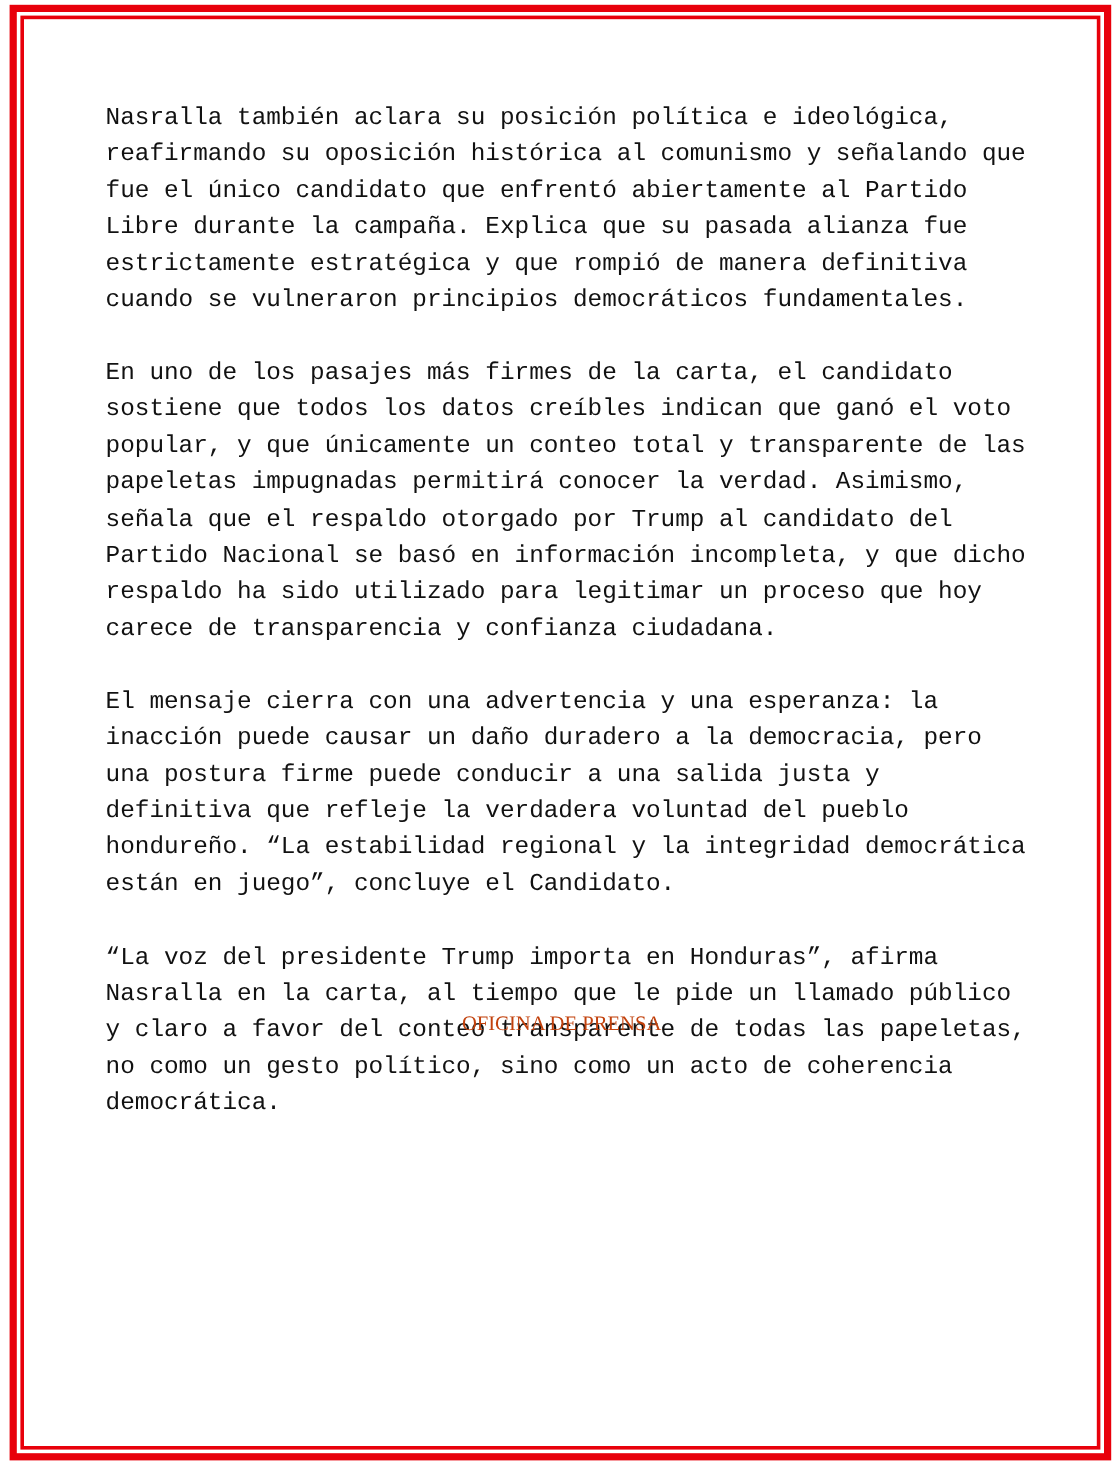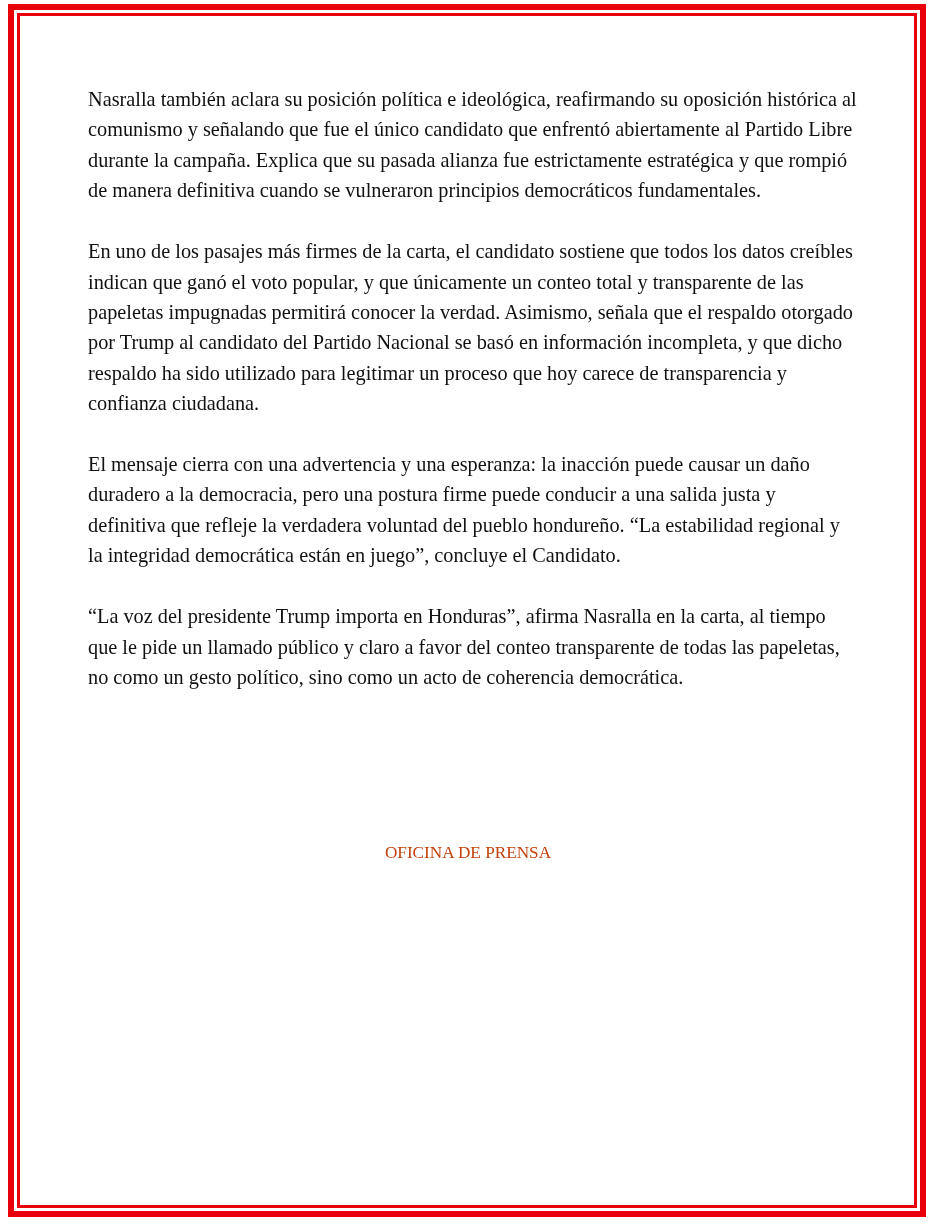--- a/index.html
+++ b/index.html
@@ -10,21 +10,21 @@
     }
     .inner-frame {
       position: absolute; left: 17px; top: 13px; width: 894px; height: 1189px;
       border: 3px solid #e8000b; box-sizing: content-box;
     }
     .content {
       position: absolute; left: 88px; top: 84px; width: 770px;
       font-family: "Liberation Serif", "DejaVu Serif", serif;
       font-size: 20.3px; line-height: 30.4px; color: #111111;
     }
-    .content p { margin: 0 0 30.5px 0; }
+    .content p { margin: 0 0 30.5px 0; font-family: Liberation Mono, monospace; }
     .signature {
       position: absolute; left: 88px; top: 840px; width: 760px;
       text-align: center; font-family: "Liberation Serif", "DejaVu Serif", serif;
       font-weight: normal; font-size: 17.2px; line-height: 26.5px; color: #c2410c;
     }
     .signature div { margin: 0; }
   </style>
 </head>
 <body>
 

